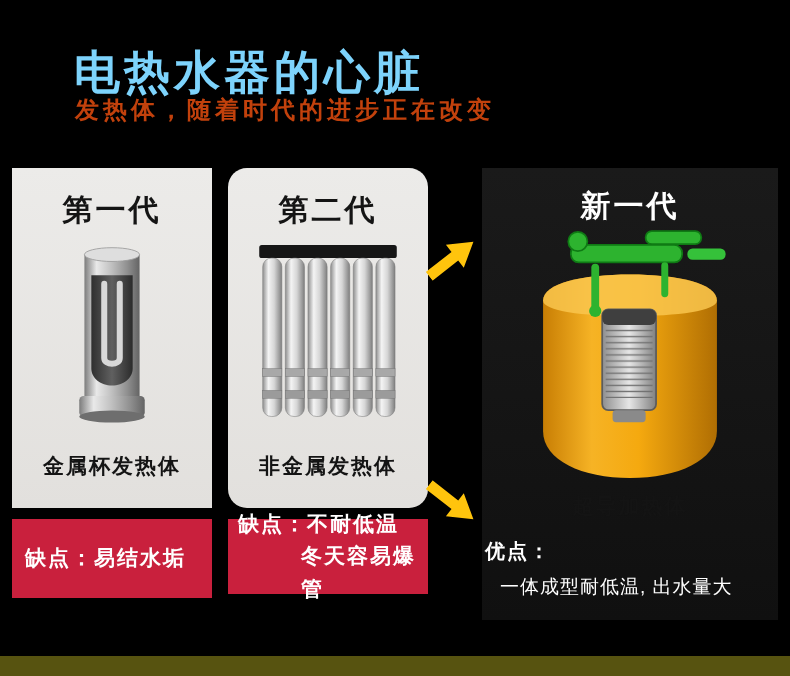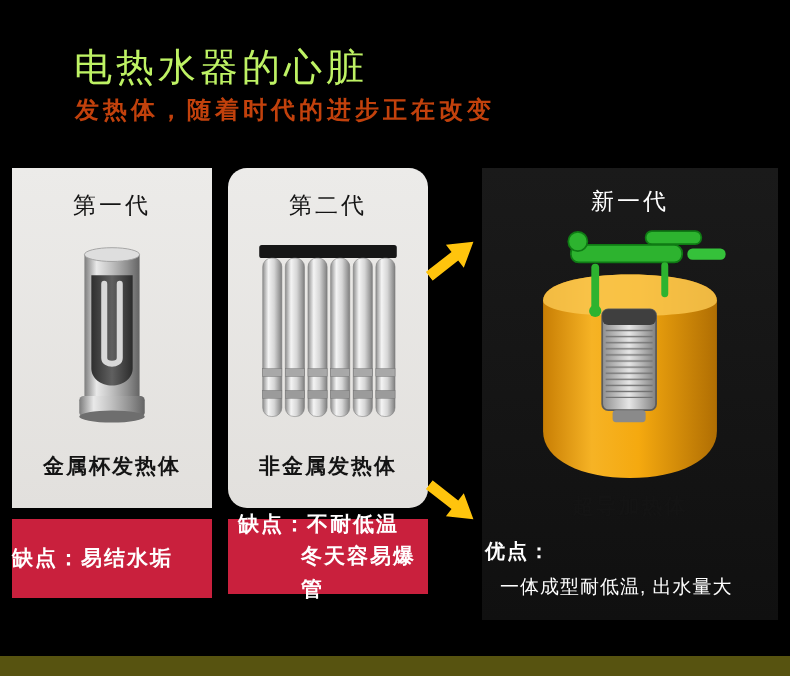--- a/index.html
+++ b/index.html
@@ -3,21 +3,21 @@
 <meta charset="utf-8">
 <style>
   * { margin:0; padding:0; box-sizing:border-box; }
   html, body { background:#000; }
   .canvas {
     position:relative; width:790px; height:676px; background:#000;
     overflow:hidden; font-family:"Liberation Sans","DejaVu Sans",sans-serif;
   }
   .title {
     position:absolute; left:74px; top:42px;
-    font-size:38px; font-weight:normal; color:#bef264; letter-spacing:4px;
+    font-size:46px; font-weight:bold; color:#7dd3fc; letter-spacing:4px;
   }
   .subtitle {
     position:absolute; left:75px; top:94px;
     font-size:24px; font-weight:bold; color:#c2410c; letter-spacing:4px;
   }
   .panel {
     position:absolute; top:168px;
     display:flex; flex-direction:column; align-items:center;
   }
   .panel-gray {
@@ -26,39 +26,39 @@
     padding-top:22px;
   }
   .panel-1 { left:12px; }
   .panel-2 { left:228px;border-radius:19px; }
   .panel-dark {
     left:482px; width:296px; height:452px;
     background:linear-gradient(#1a1a1a,#101010);
     padding-top:18px;
   }
   .gen-label {
-    height:30px; font-size:23px; font-weight:normal; color:#141414; letter-spacing:3px;
+    height:30px; font-size:30px; font-weight:bold; color:#141414; letter-spacing:3px;
   }
   .light { color:#ffffff; }
   .illustration {
     flex:0 0 auto; display:flex; align-items:center; justify-content:center;
   }
   .panel-gray .illustration { height:232px; }
   .panel-dark .illustration { height:276px; }
   .product-label {
     font-size:21px; font-weight:bold; color:#141414; letter-spacing:2px; height:30px;
   }
   .pros { width:100%; padding:16px 10px 0 3px; color:#ffffff; }
   .pros-label { font-size:20px; font-weight:bold; letter-spacing:2px; }
   .pros-text { font-size:19px; margin-top:9px; margin-left:15px; letter-spacing:1px; }
   .banner {
     position:absolute; width:200px; background:#c9203d; color:#fff; font-weight:bold;
     display:flex; flex-direction:column; justify-content:center;
   }
-  .banner-1 { left:12px; top:519px; height:79px; }
+  .banner-1 { left:12px; top:519px; height:79px; padding-left:13px; }
   .banner-2 { left:228px; top:519px; height:75px; padding-left:10px; }
   .banner-line { font-size:21px; letter-spacing:2px; line-height:1.55; }
   .banner-line.indent { margin-left:63px; }
   .arrow { position:absolute; width:58px; height:37px; }
   .arrow-1 { left:423px; top:240px; transform:rotate(-38deg); }
   .arrow-2 { left:423px; top:484px; transform:rotate(38deg); }
   .bottom-strip {
     position:absolute; left:0; top:656px; width:790px; height:20px; background:#575310;
   }
 </style>

